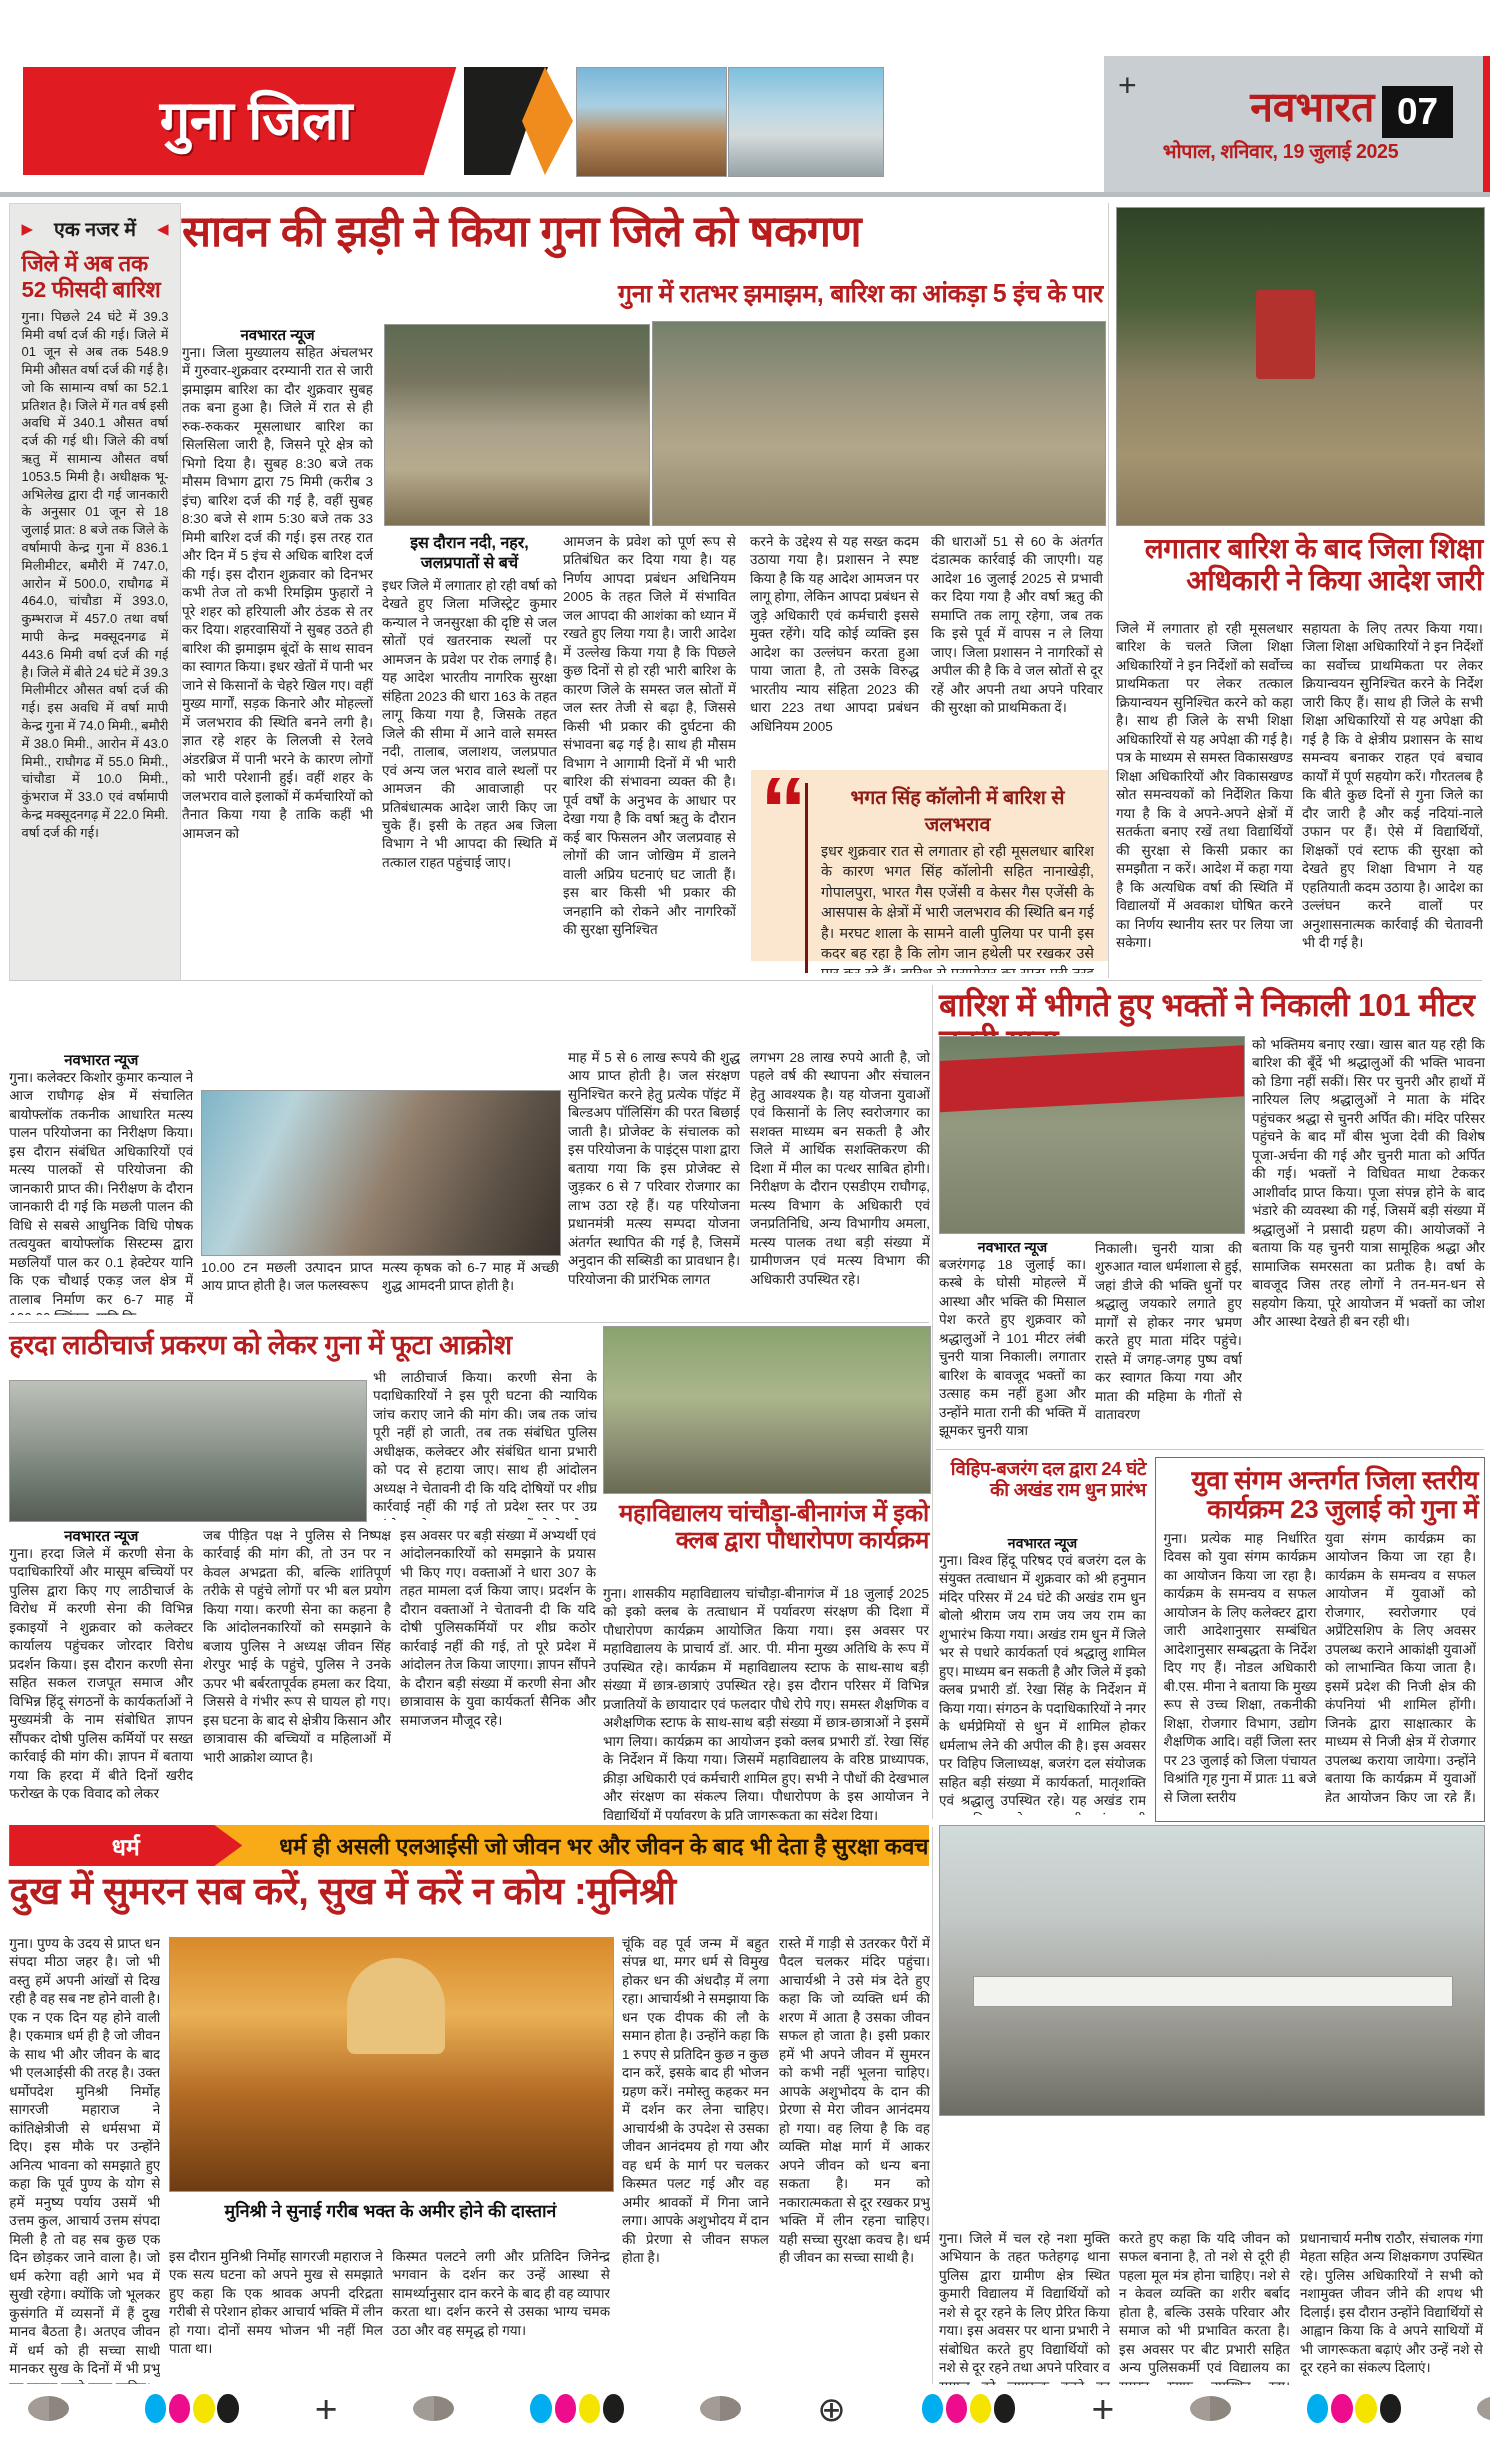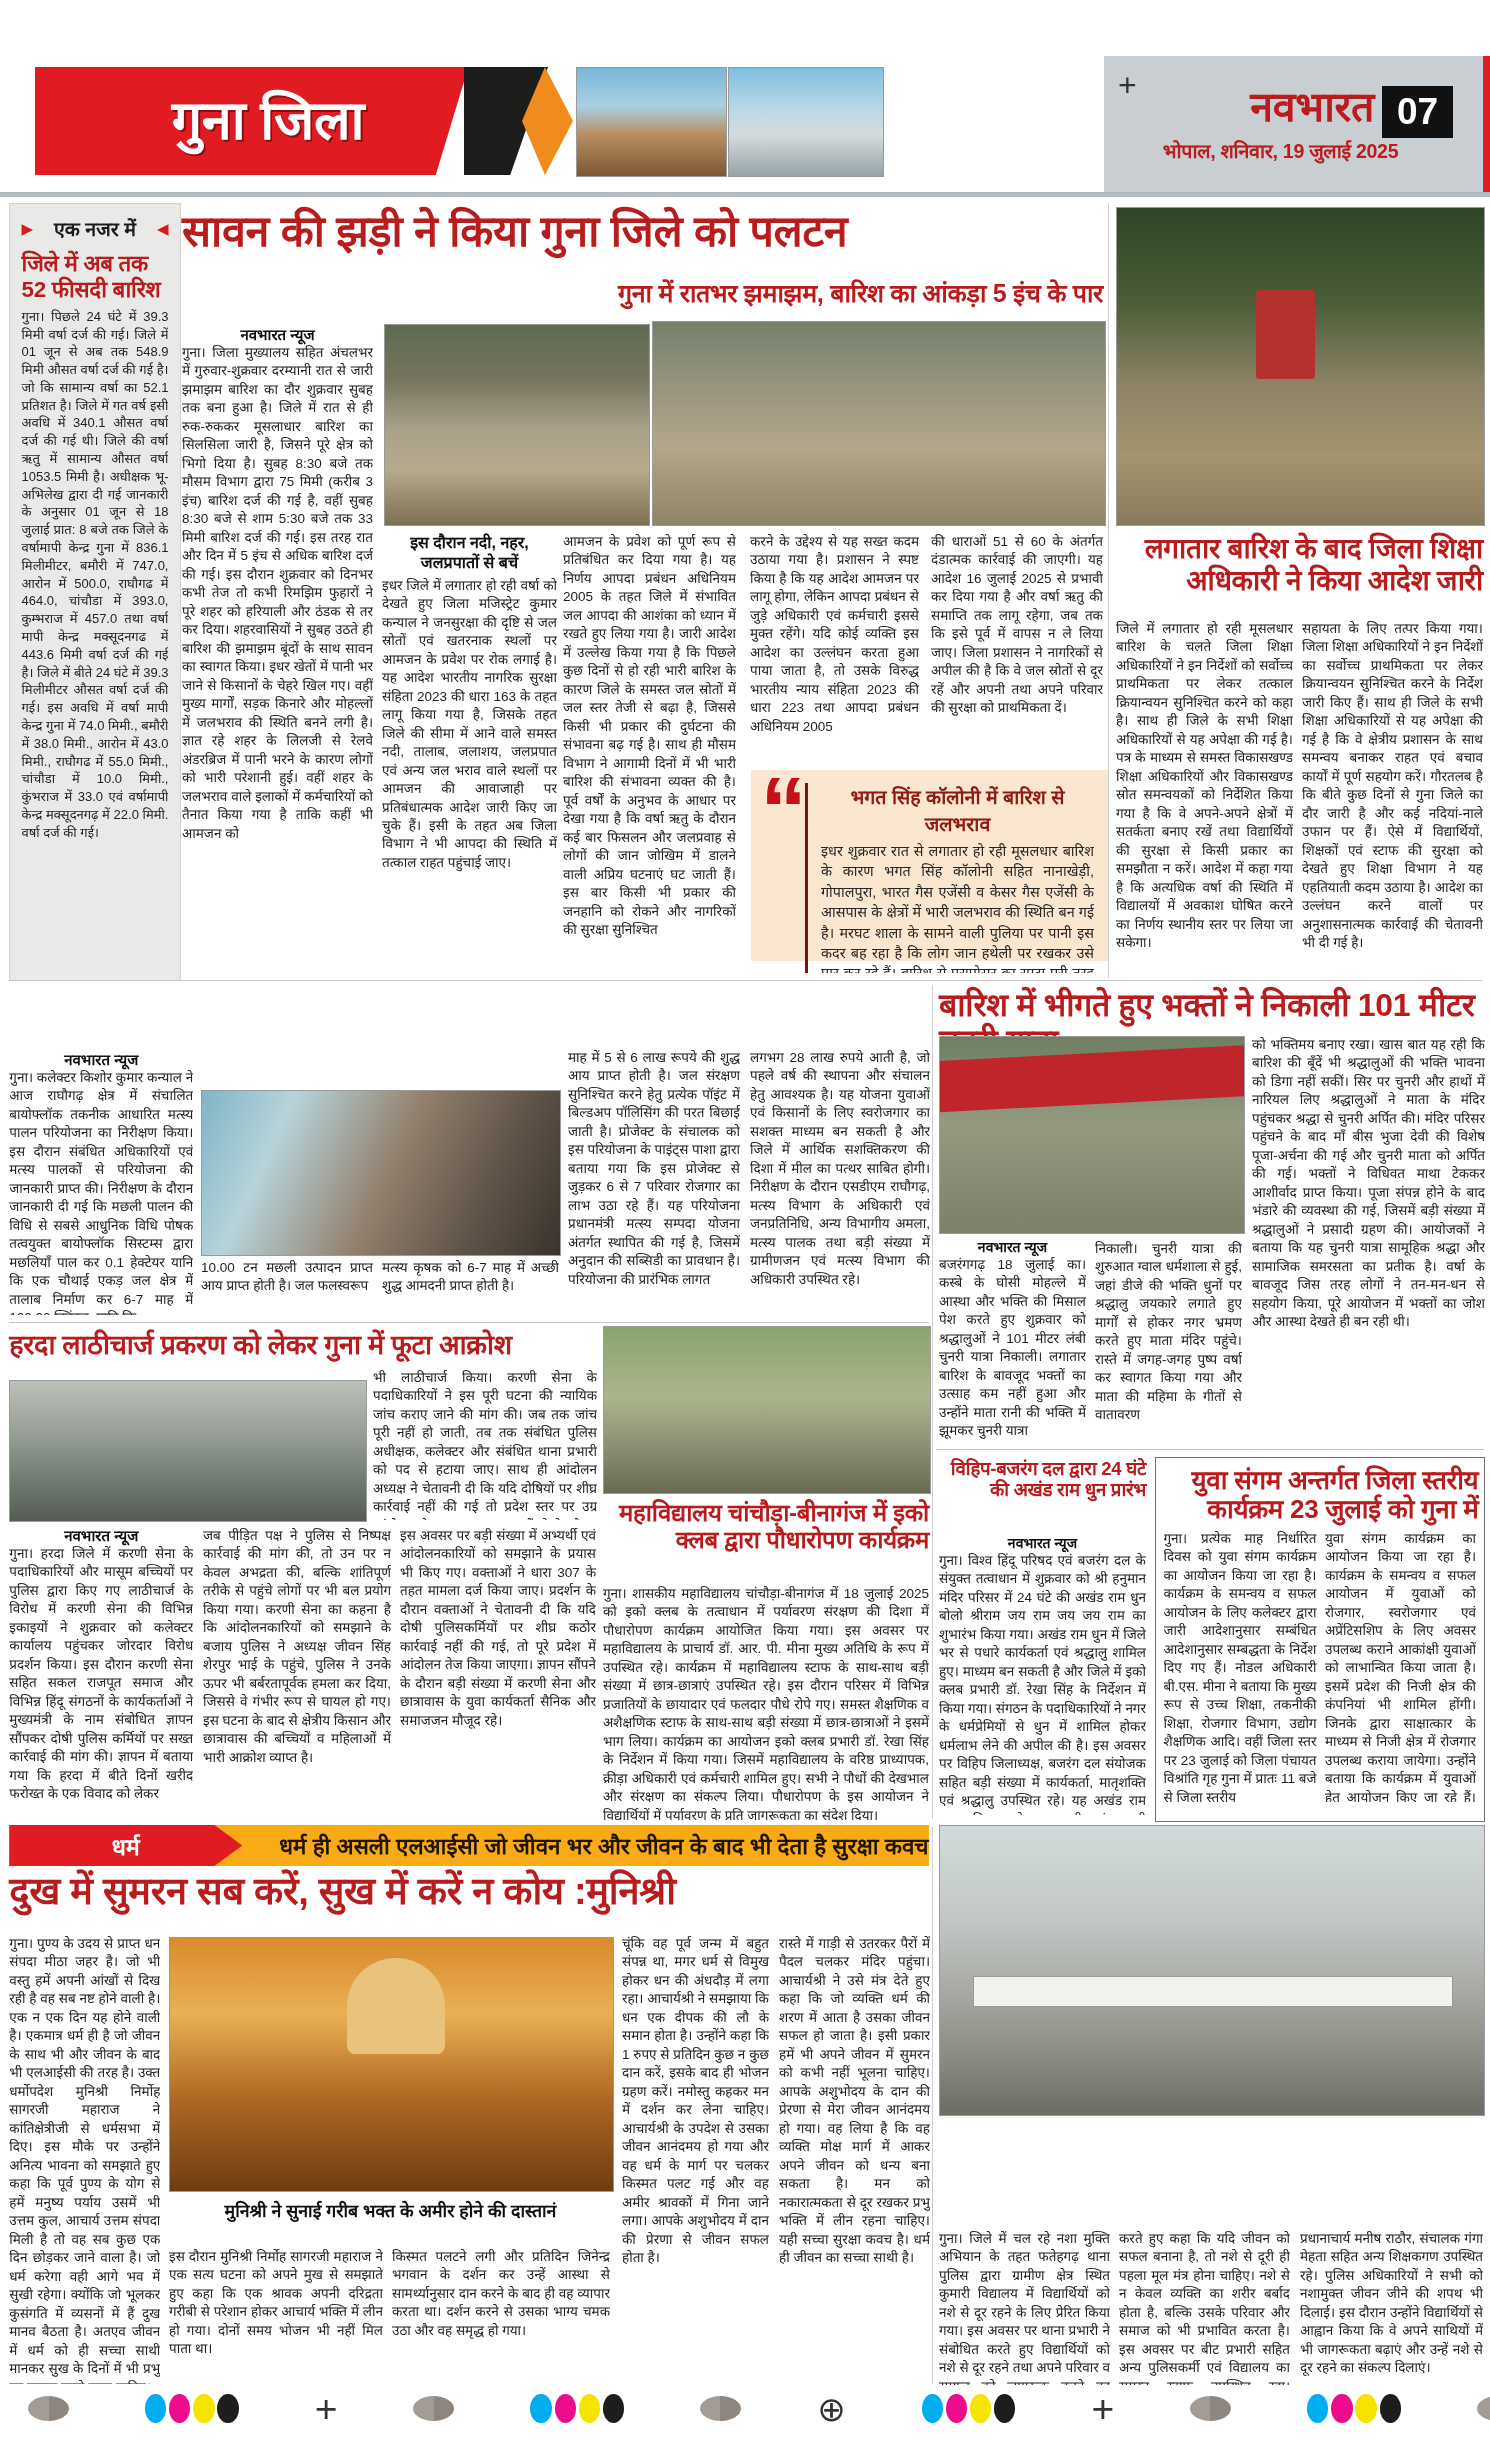--- a/index.html
+++ b/index.html
@@ -55,21 +55,21 @@
   .plus{font-size:39px;font-weight:200;color:#333;line-height:1}
   .target{font-size:34px;color:#333;line-height:1}
   .boxed{border:1.9px solid #6f6f6f}
   .subhd{font-weight:bold;text-align:center;color:#111}
 </style>
 </head>
 <body>
 
 <div id="page">
 
-  <div class="abs banner-red" style="left:35px;top:67px;width:466px;height:108px">
+  <div class="abs banner-red" style="left:23px;top:67px;width:466px;height:108px">
     <span class="hl" style="color:#fff;font-size:54px;text-shadow:1.9px 1.9px 0 #8d0d12">गुना जिला</span>
   </div>
   <div class="abs wedge-black" style="left:464px;top:67px;width:84px;height:108px"></div>
   <div class="abs wedge-orange" style="left:522px;top:67px;width:51px;height:108px"></div>
   <div class="abs photo ph-temple" style="left:576px;top:67px;width:149px;height:108px"></div>
   <div class="abs photo ph-bldg" style="left:728px;top:67px;width:154px;height:108px"></div>
 
   <div class="abs" style="left:1104px;top:56px;width:379px;height:136px;background:#c9ced2"></div>
   <div class="abs" style="left:1483px;top:56px;width:7.5px;height:136px;background:#e01b22"></div>
   <div class="abs" style="left:1118px;top:67px;font-size:32px;font-weight:200;color:#333">+</div>
@@ -81,21 +81,21 @@
   <div class="abs side" style="left:9.3px;top:203px;width:147px;height:754px">
     <div class="side-tag">
       <span class="tri">▶</span>
       <span>एक नजर में</span>
       <span class="tri">◀</span>
     </div>
     <div class="hl" style="font-size:22.4px;margin:9.3px 0 5.6px">जिले में अब तक 52 फीसदी बारिश</div>
     <div class="col" style="font-size:13px;height:633px">गुना। पिछले 24 घंटे में 39.3 मिमी वर्षा दर्ज की गई। जिले में 01 जून से अब तक 548.9 मिमी औसत वर्षा दर्ज की गई है। जो कि सामान्य वर्षा का 52.1 प्रतिशत है। जिले में गत वर्ष इसी अवधि में 340.1 औसत वर्षा दर्ज की गई थी। जिले की वर्षा ऋतु में सामान्य औसत वर्षा 1053.5 मिमी है। अधीक्षक भू-अभिलेख द्वारा दी गई जानकारी के अनुसार 01 जून से 18 जुलाई प्रात: 8 बजे तक जिले के वर्षामापी केन्द्र गुना में 836.1 मिलीमीटर, बमौरी में 747.0, आरोन में 500.0, राघौगढ में 464.0, चांचौडा में 393.0, कुम्भराज में 457.0 तथा वर्षा मापी केन्द्र मक्सूदनगढ में 443.6 मिमी वर्षा दर्ज की गई है। जिले में बीते 24 घंटे में 39.3 मिलीमीटर औसत वर्षा दर्ज की गई। इस अवधि में वर्षा मापी केन्द्र गुना में 74.0 मिमी., बमौरी में 38.0 मिमी., आरोन में 43.0 मिमी., राघौगढ में 55.0 मिमी., चांचौडा में 10.0 मिमी., कुंभराज में 33.0 एवं वर्षामापी केन्द्र मक्सूदनगढ़ में 22.0 मिमी. वर्षा दर्ज की गई।</div>
   </div>
 
-  <div class="abs hl" style="left:182px;top:207px;width:922px;font-size:43px">सावन की झड़ी ने किया गुना जिले को पलटन</div>
+  <div class="abs hl" style="left:182px;top:207px;width:922px;font-size:43px">सावन की झड़ी ने किया गुना जिले को षकगण</div>
   <div class="abs hl ctr" style="left:391px;top:279px;width:712px;font-size:25px">गुना में रातभर झमाझम, बारिश का आंकड़ा 5 इंच के पार</div>
 
   <div class="abs" style="left:182px;top:324px;width:191px;height:652px">
     <div class="byline">नवभारत न्यूज</div>
     <div class="col" style="height:626px">गुना। जिला मुख्यालय सहित अंचलभर में गुरुवार-शुक्रवार दरम्यानी रात से जारी झमाझम बारिश का दौर शुक्रवार सुबह तक बना हुआ है। जिले में रात से ही रुक-रुककर मूसलाधार बारिश का सिलसिला जारी है, जिसने पूरे क्षेत्र को भिगो दिया है। सुबह 8:30 बजे तक मौसम विभाग द्वारा 75 मिमी (करीब 3 इंच) बारिश दर्ज की गई है, वहीं सुबह 8:30 बजे से शाम 5:30 बजे तक 33 मिमी बारिश दर्ज की गई। इस तरह रात और दिन में 5 इंच से अधिक बारिश दर्ज की गई। इस दौरान शुक्रवार को दिनभर कभी तेज तो कभी रिमझिम फुहारों ने पूरे शहर को हरियाली और ठंडक से तर कर दिया। शहरवासियों ने सुबह उठते ही बारिश की झमाझम बूंदों के साथ सावन का स्वागत किया। इधर खेतों में पानी भर जाने से किसानों के चेहरे खिल गए। वहीं मुख्य मार्गों, सड़क किनारे और मोहल्लों में जलभराव की स्थिति बनने लगी है। ज्ञात रहे शहर के लिलजी से रेलवे अंडरब्रिज में पानी भरने के कारण लोगों को भारी परेशानी हुई। वहीं शहर के जलभराव वाले इलाकों में कर्मचारियों को तैनात किया गया है ताकि कहीं भी आमजन को</div>
   </div>
 
   <div class="abs photo ph-flood1" style="left:384px;top:324px;width:264px;height:200px"></div>
   <div class="abs photo ph-flood2" style="left:652px;top:321px;width:452px;height:203px"></div>
 

